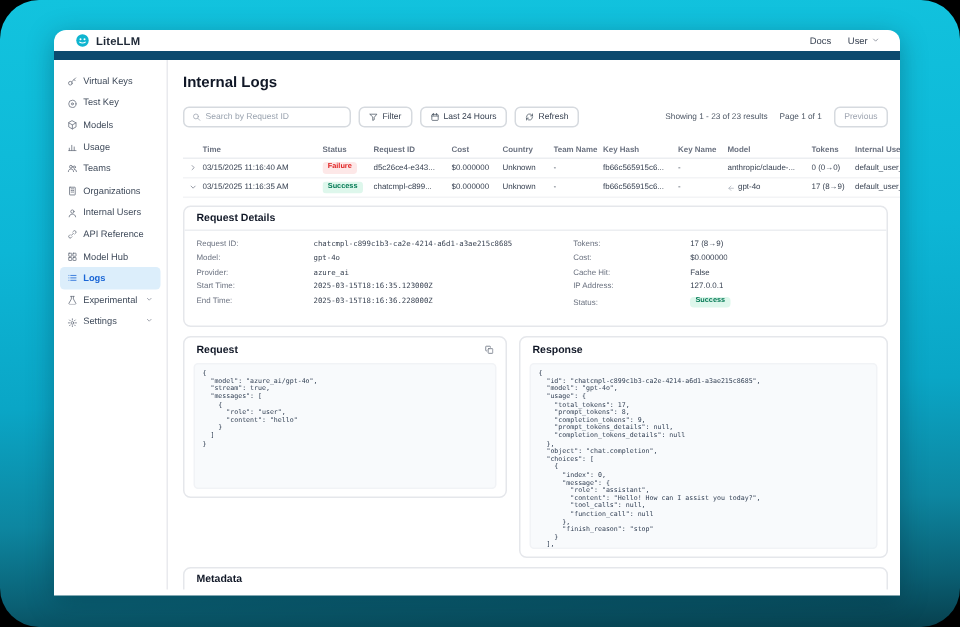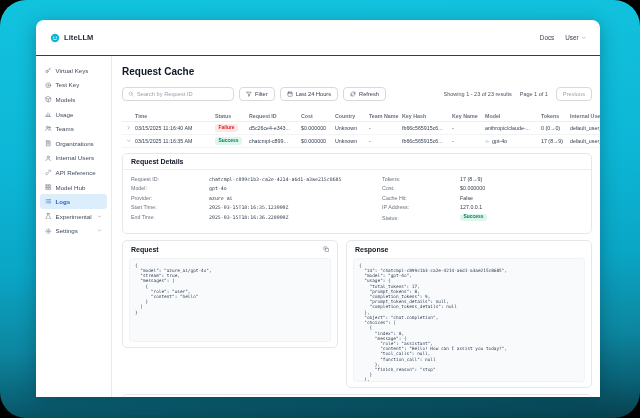--- a/index.html
+++ b/index.html
@@ -3,21 +3,21 @@
 <meta charset="utf-8">
 <style>
   * { box-sizing: border-box; margin: 0; padding: 0; }
   html, body { width: 640px; height: 418px; background: #000; font-family: "Liberation Sans", sans-serif; }
   .stage { position: absolute; inset: 0; width: 640px; height: 418px; border-radius: 26px;
     background: linear-gradient(178deg, #12c3de 0%, #0db6d6 38%, #0aa6c6 62%, #0d86a0 80%, #0a5f73 92%, #07404e 100%); }
   .window { position: absolute; left: 36px; top: 20px; width: 564px; height: 377px; background: #fff;
     border-radius: 8px 8px 0 0; overflow: hidden; box-shadow: 0 4px 18px rgba(0,40,55,.35); }
 
   
-  .app-header { height: 36px; display: flex; align-items: center; padding: 0 14px; border-bottom: 1px solid #0c4a6e; }
+  .app-header { height: 20px; display: flex; align-items: center; padding: 0 14px; border-bottom: 6px solid #0c4a6e; }
   .brand { display: flex; align-items: center; gap: 4px; }
   .brand-name { font-size: 7.5px; font-weight: 700; color: #1f2937; letter-spacing: .1px; }
   .header-right { margin-left: auto; display: flex; align-items: center; gap: 11px; font-size: 6.3px; color: #374151; }
   .user-menu { display: flex; align-items: center; gap: 2px; }
   .user-menu svg { width: 5.5px; height: 5.5px; color: #6b7280; }
 
   .app-body { display: flex; height: 353px; }
 
   
   .sidebar { width: 76px; flex: none; border-right: 1px solid #e9eaee; padding: 7px 4px 0; }
@@ -207,21 +207,21 @@
               <path d="M12 2v3M12 19v3M2 12h3M19 12h3M4.9 4.9L7 7M17 17l2.1 2.1M19.1 4.9L17 7M7 17l-2.1 2.1"></path>
             </svg>
           <span>Settings</span>
           <span class="nav-chev"><svg class="ic" viewBox="0 0 24 24">
                 <path d="M6 9l6 6 6-6"></path>
               </svg></span>
         </div>
       </div>
 
       <div class="main">
-        <div class="page-title">Request Cache</div>
+        <div class="page-title">Internal Logs</div>
 
         <div class="controls">
           <div class="search">
             <svg class="ic" viewBox="0 0 24 24">
                 <circle cx="10.5" cy="10.5" r="6.5"></circle>
                 <path d="M15.5 15.5L21 21"></path>
               </svg>
             <input type="text" placeholder="Search by Request ID" style="">
           </div>
           <button class="btn">

